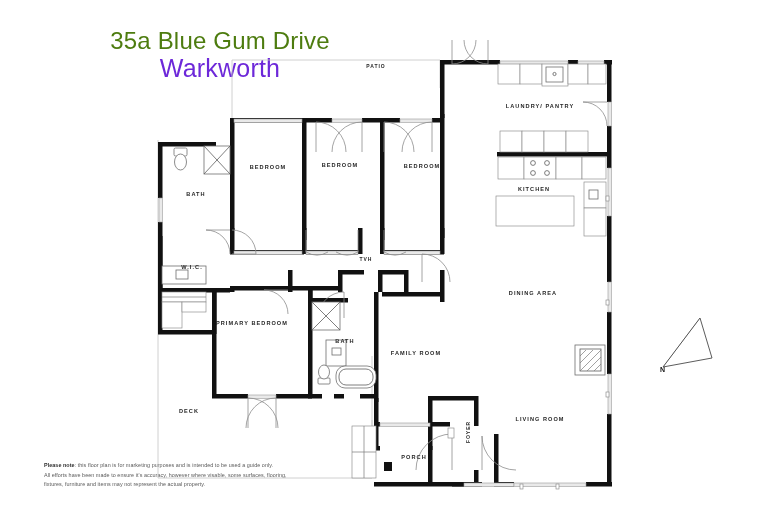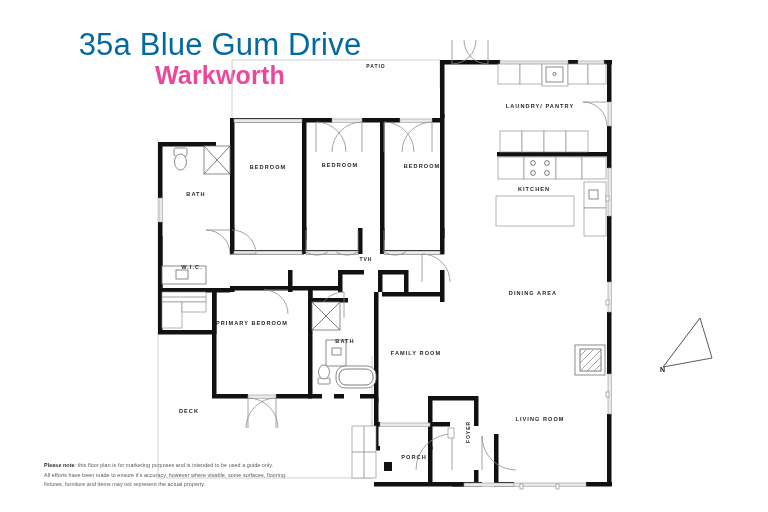--- a/index.html
+++ b/index.html
@@ -6,22 +6,22 @@
   html,body{margin:0;padding:0;background:#ffffff;}
   body{
     width:768px;height:512px;position:relative;overflow:hidden;
     font-family:"Liberation Sans","DejaVu Sans",sans-serif;
     color:#1a1a1a;
   }
   #plan-root{position:absolute;inset:0;}
 
   
   #title-block{position:absolute;left:70px;top:28px;width:300px;text-align:center;}
-  #title-line1{font-size:31px;font-weight:400;letter-spacing:.2px;line-height:1.08;color:#0369a1;}
-  #title-line2{font-size:25px;font-weight:700;letter-spacing:.2px;line-height:1.18;color:#ec4899;}
+  #title-line1{font-size:24px;font-weight:400;letter-spacing:.2px;line-height:1.08;color:#4d7c0f;}
+  #title-line2{font-size:25px;font-weight:400;letter-spacing:.2px;line-height:1.18;color:#6d28d9;}
 
   
   #disclaimer{position:absolute;left:44px;top:461px;width:330px;
     font-size:5.4px;line-height:1.78;color:#5a5a5a;letter-spacing:.06px;}
   #disclaimer b{color:#2e2e2e;font-weight:700;}
 
   
   #plan-svg{position:absolute;left:0;top:0;width:768px;height:512px;}
 
   .w{fill:#111111;}              

